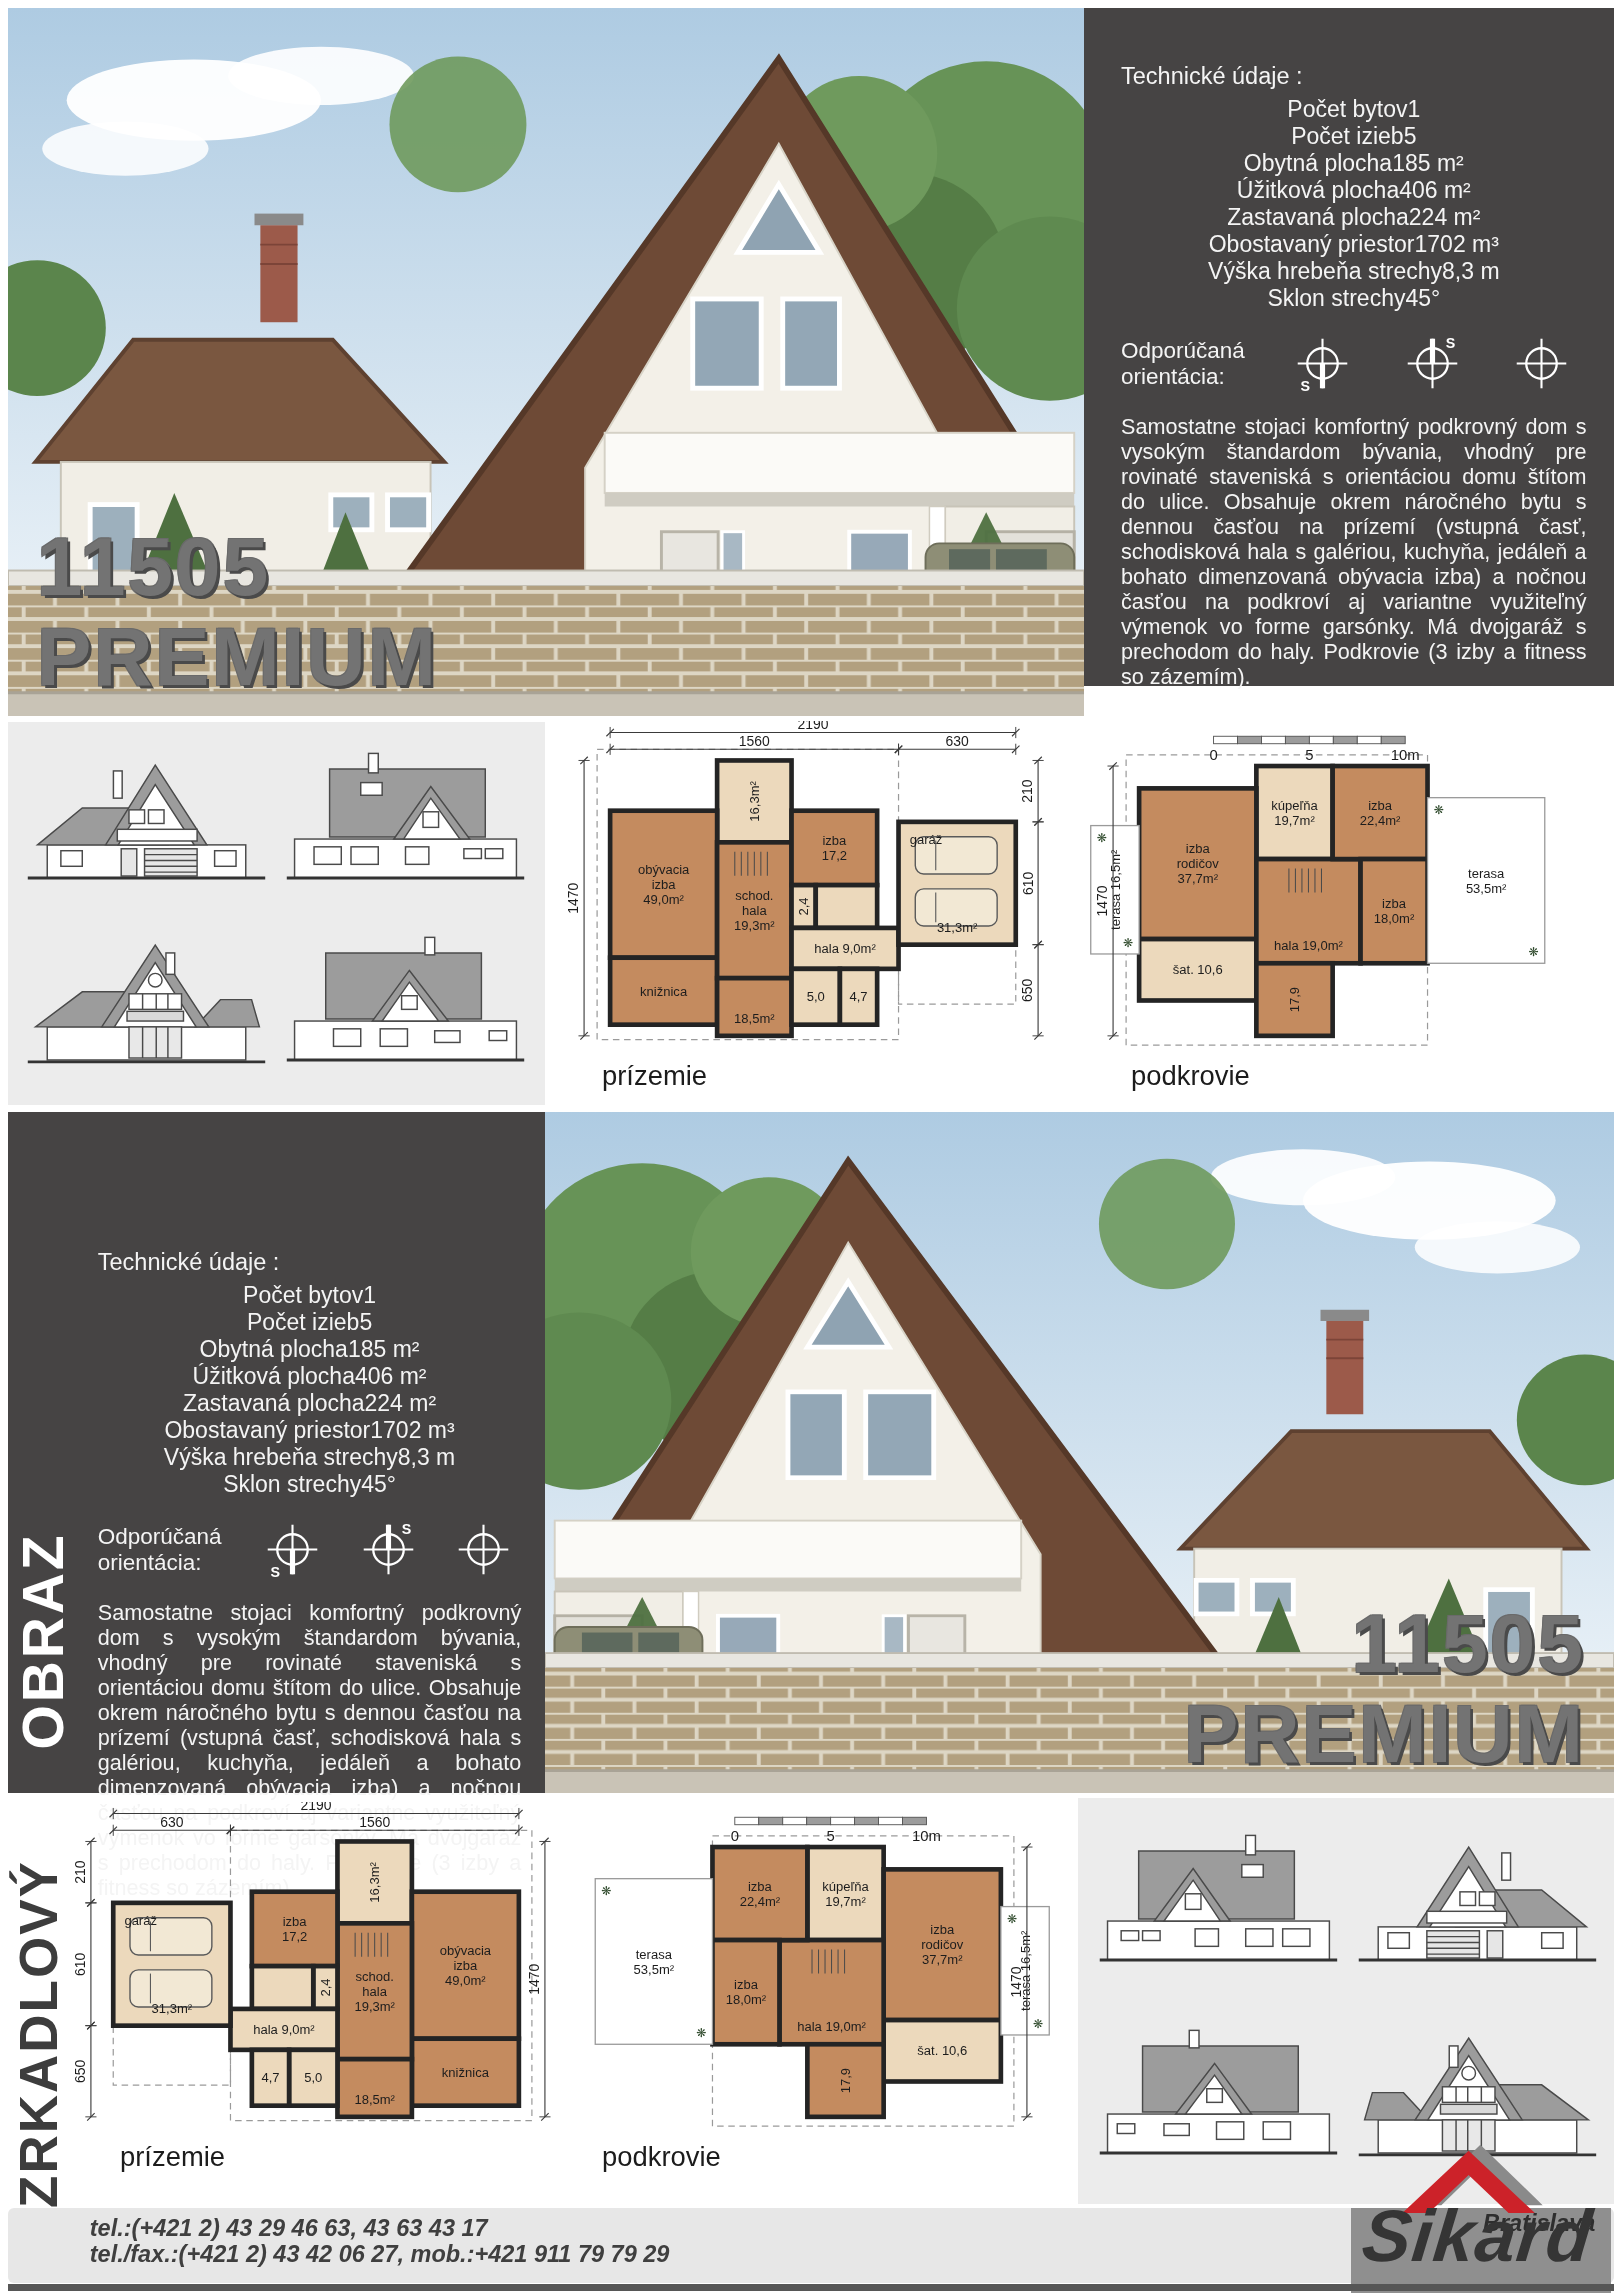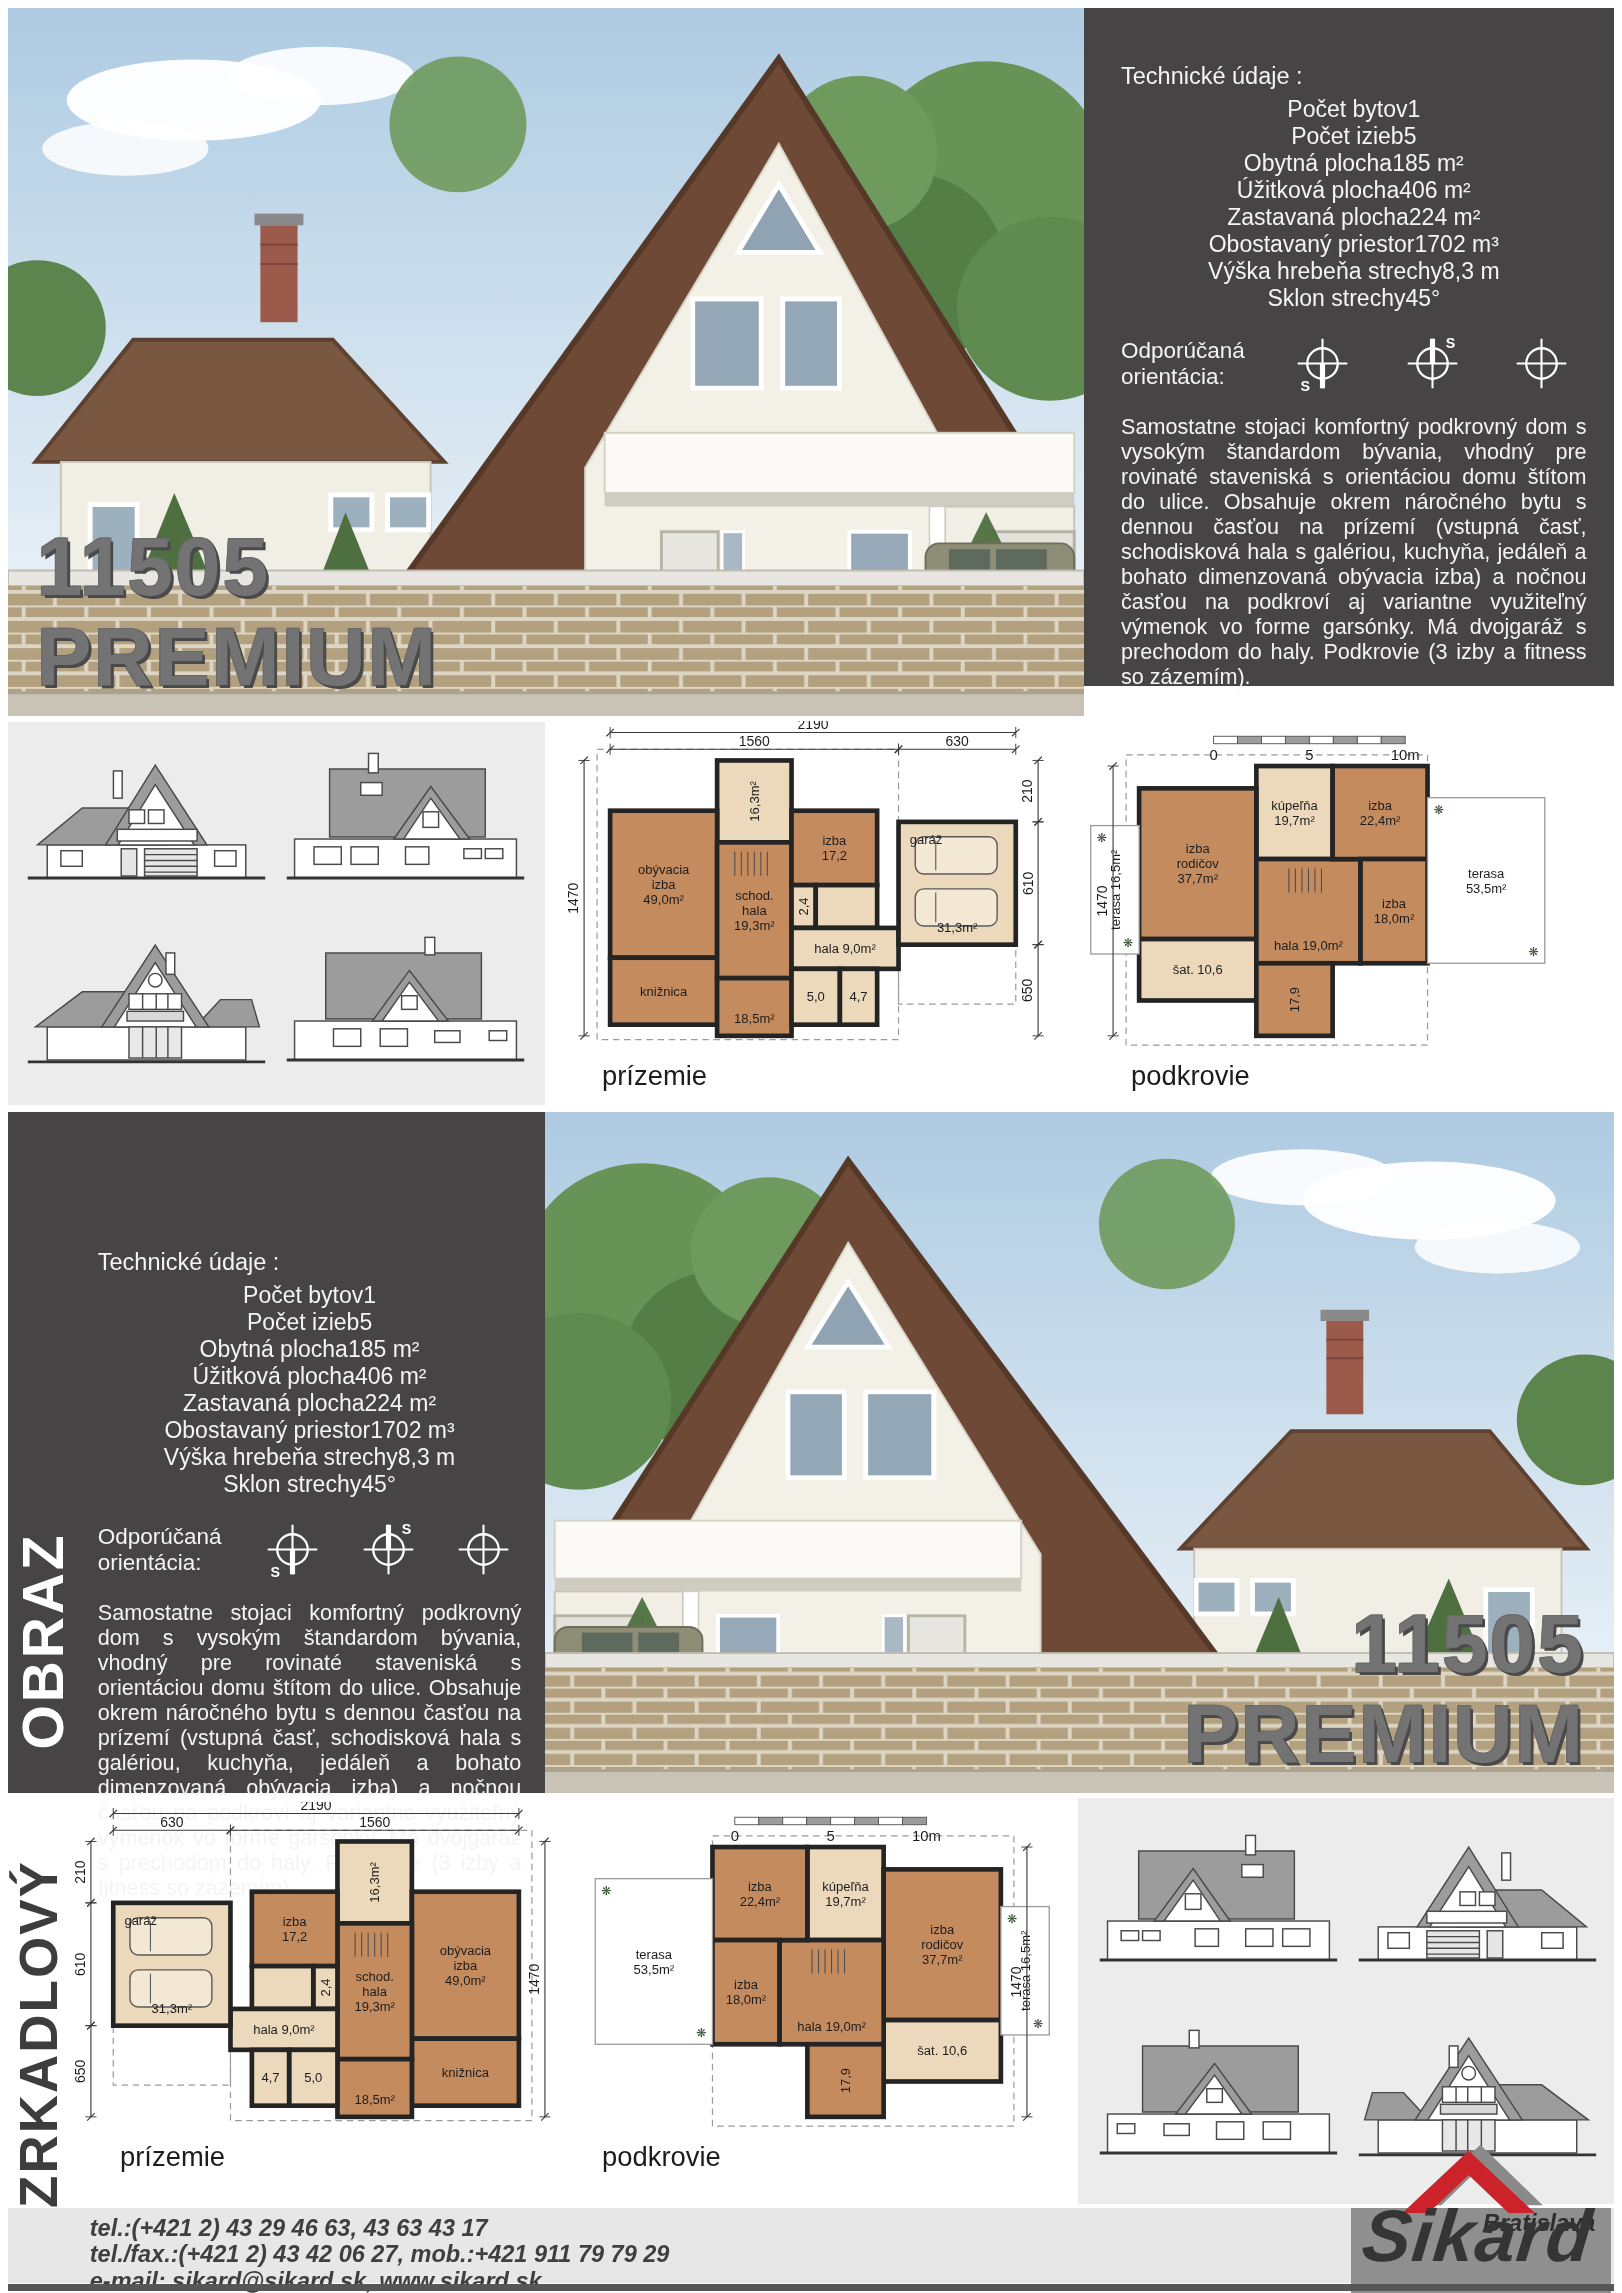--- a/index.html
+++ b/index.html
@@ -37,21 +37,21 @@
   .plan-svg{width:521px;height:345px;display:block;}
   .plan-caption{position:absolute;left:57px;top:339px;font-size:27.4px;color:#1c1c1c;}
 
   
   .vlabel{font-weight:bold;transform-origin:0 0;transform:rotate(-90deg);
      text-align:center;white-space:nowrap;}
   .vlabel.obraz{color:#ffffff;font-size:57px;letter-spacing:2.9px;}
   .vlabel.zrk{color:#3d3d3d;font-size:53px;letter-spacing:2px;}
 
   
-  .footer-band{background:#e7e7e7;}
+  .footer-band{background:#e7e7e7;border-radius:6px;}
   .contact{position:absolute;left:82px;top:6.9px;font-style:italic;font-weight:bold;
      font-size:23.5px;line-height:26.5px;color:#3f3f3f;}
   .logo-band{background:#8f8f8f;}
   .logo-name{position:absolute;left:11.8px;top:-13.7px;font-size:73px;font-weight:bold;
      font-style:italic;color:#353535;transform:skewX(-6deg);letter-spacing:1px;}
   .logo-city{position:absolute;right:15.7px;top:2px;font-size:23.5px;font-weight:bold;
      font-style:italic;color:#2e2e2e;}
   .bottom-strip{background:#565656;}
   .hidden-defs{position:absolute;width:0;height:0;overflow:hidden;}
 </style>
@@ -830,21 +830,20 @@
       <g transform="translate(260,0) scale(-1,1)">
         <use href="#elevRear"></use>
       </g>
     </svg>
 </div>
 
 <div class="abs footer-band" style="left:7.8px;top:2208px;width:1606px;height:75px;">
   <div class="contact">
     <div>tel.:(+421 2) 43 29 46 63, 43 63 43 17</div>
     <div>tel./fax.:(+421 2) 43 42 06 27, mob.:+421 911 79 79 29</div>
-    <div>e-mail: sikard@sikard.sk, www.sikard.sk</div>
   </div>
 </div>
 
 <div class="abs logo-band" style="left:1351px;top:2208px;width:260px;height:85px;">
   <svg class="abs" style="left:39px;top:-71px;width:167px;height:76px;" viewBox="0 0 170 78">
     <polygon points="28,70 92,8 156,70 132,70 92,31 52,70" fill="#8a8a8a"></polygon>
     <polygon points="12,78 80,14 148,78 121,78 80,39 39,78" fill="#cc2229"></polygon>
   </svg>
   <div class="logo-city">Bratislava</div>
   <div class="logo-name">Sikard</div>

